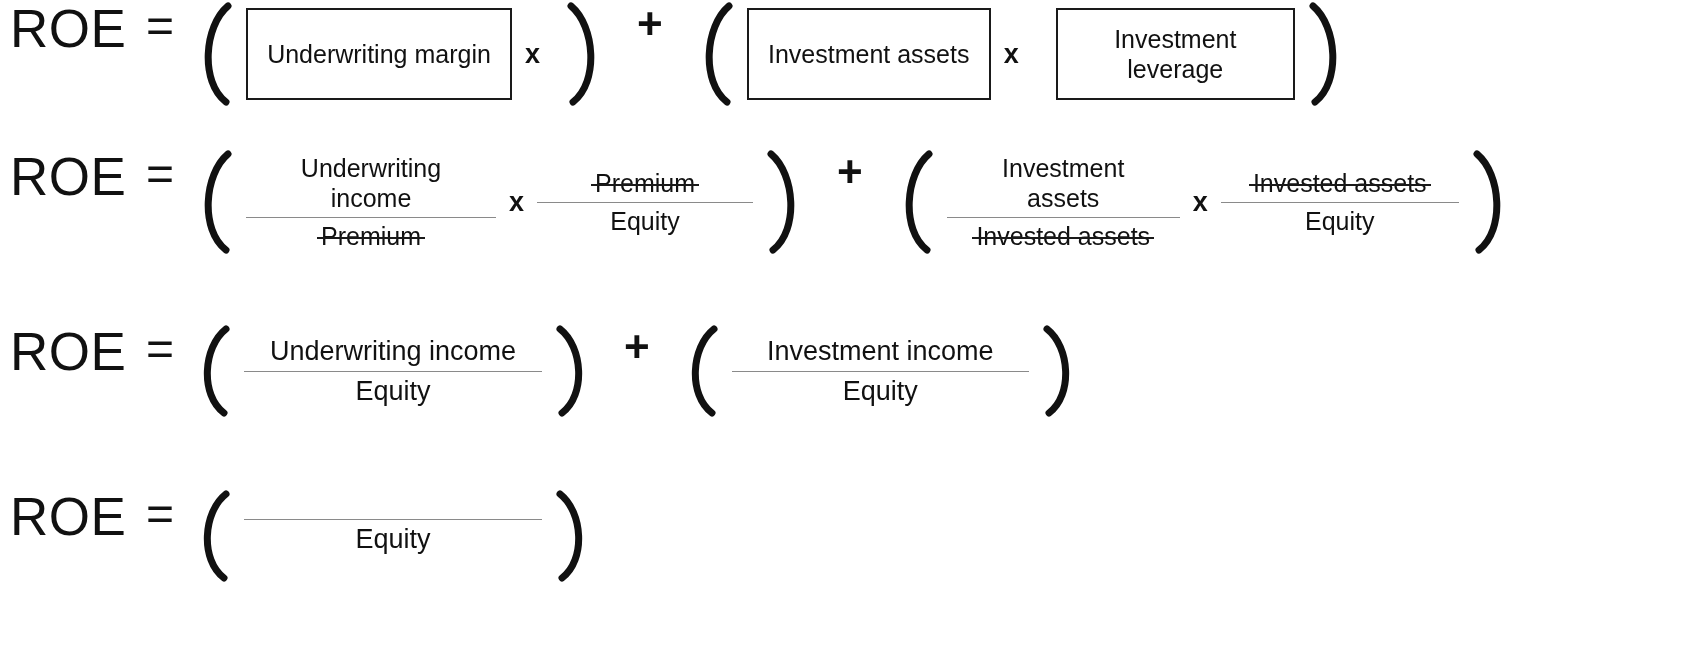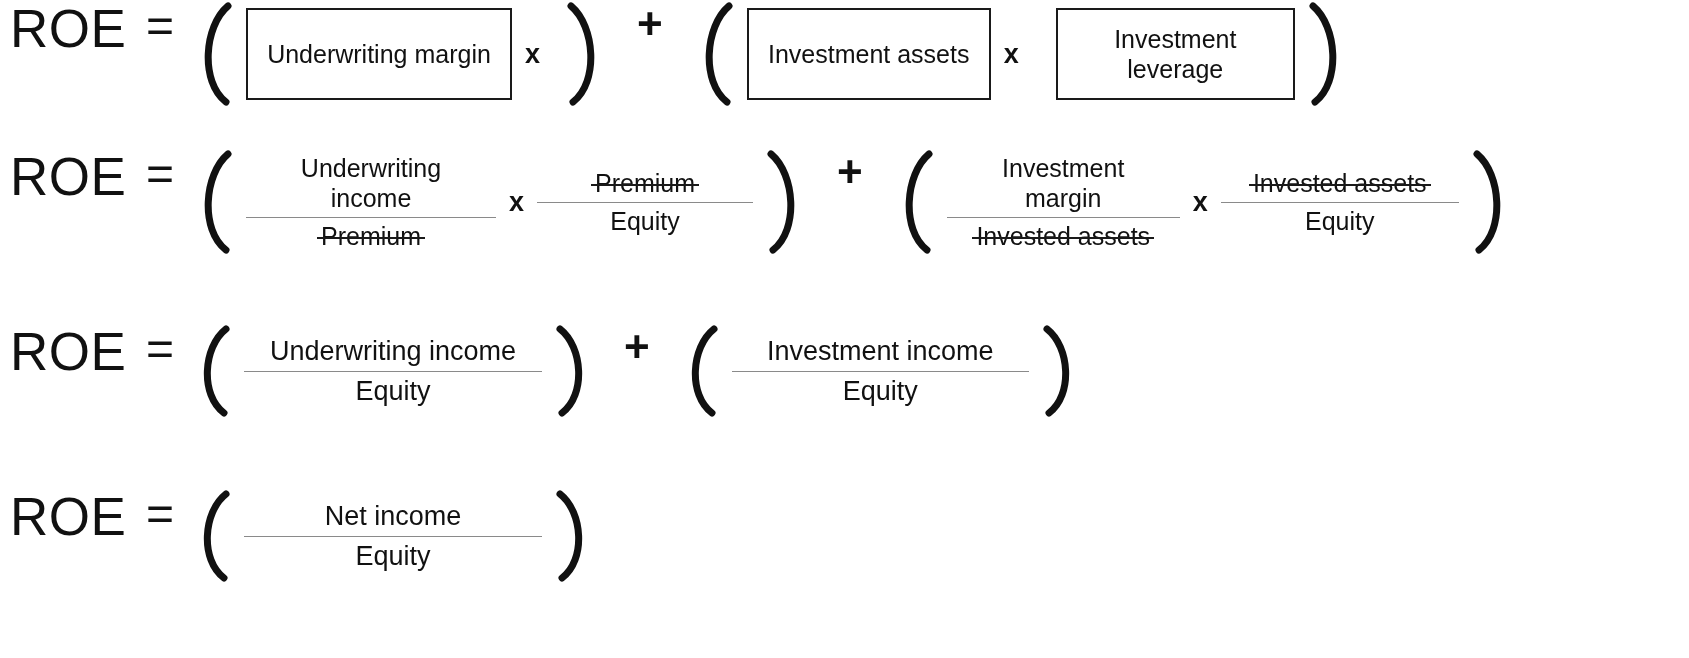--- a/index.html
+++ b/index.html
@@ -236,21 +236,21 @@
 
     <div class="group">
       <span class="paren">
         <svg width="46" height="104" viewBox="0 0 46 104" aria-hidden="true">
           <path d="M38 4 C 14 24, 10 80, 36 100" fill="none" stroke="#111111" stroke-width="7" stroke-linecap="round"></path>
         </svg>
       </span>
       <div class="group-inner">
         <div class="frac fw-232">
           <div class="num">Investment
-margin</div>
+assets</div>
           <div class="bar"></div>
           <div class="den"><span class="strike">Invested assets</span></div>
         </div>
         <div class="times">x</div>
         <div class="frac fw-238">
           <div class="num"><span class="strike">Invested assets</span></div>
           <div class="bar"></div>
           <div class="den">Equity</div>
         </div>
       </div>
@@ -316,21 +316,20 @@
     <div class="eqsign">=</div>
 
     <div class="group">
       <span class="paren">
         <svg width="44" height="92" viewBox="0 0 44 92" aria-hidden="true">
           <path d="M36 4 C 13 22, 10 70, 34 88" fill="none" stroke="#111111" stroke-width="7" stroke-linecap="round"></path>
         </svg>
       </span>
       <div class="group-inner">
         <div class="frac frac-lg fw-300">
-          <div class="num">Net income</div>
           <div class="bar"></div>
           <div class="den">Equity</div>
         </div>
       </div>
       <span class="paren">
         <svg width="44" height="92" viewBox="0 0 44 92" aria-hidden="true">
           <path d="M8 4 C 31 22, 34 70, 10 88" fill="none" stroke="#111111" stroke-width="7" stroke-linecap="round"></path>
         </svg>
       </span>
     </div>

